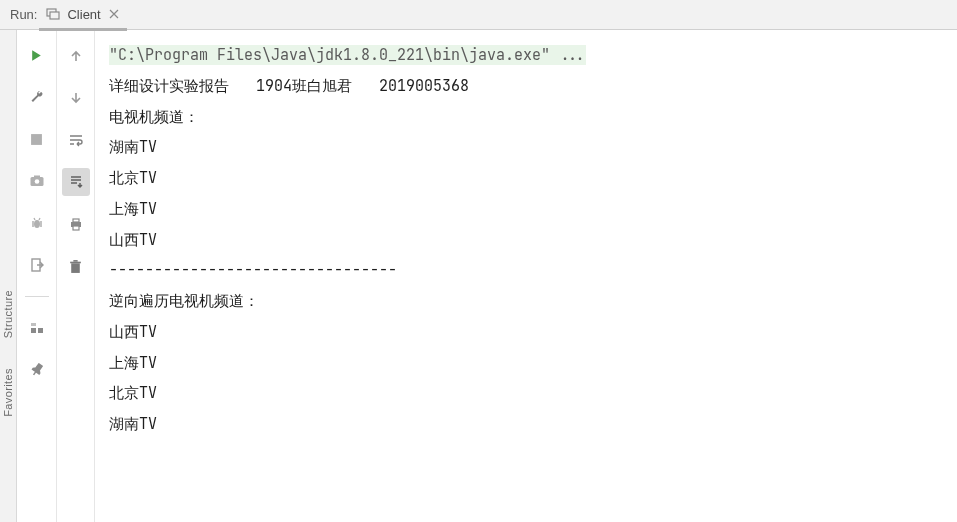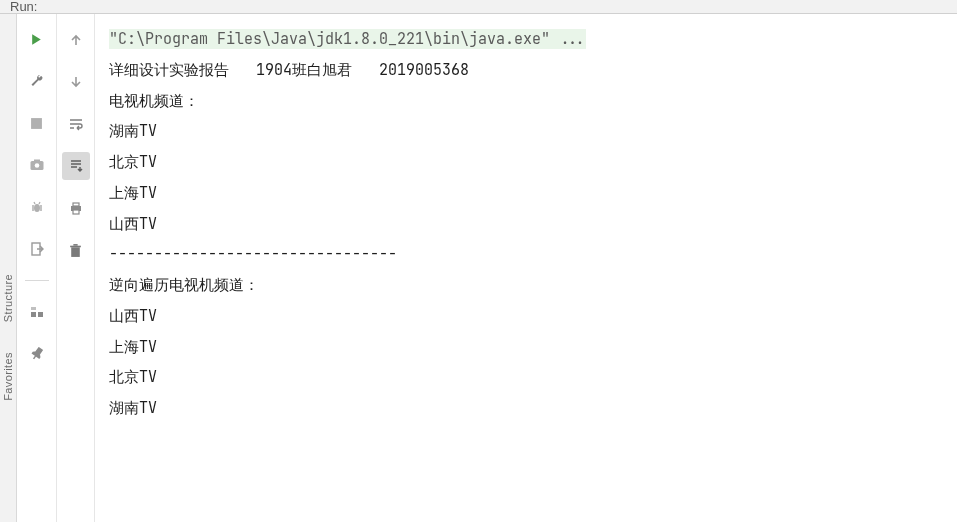--- a/index.html
+++ b/index.html
@@ -7,21 +7,21 @@
   body {
     width:957px; height:522px;
     background:#fff;
     font-family: "Segoe UI", Arial, sans-serif;
     font-size:13px;
     color:#333;
     display:flex; flex-direction:column;
     overflow:hidden;
   }
   .header {
-    height:14px;
+    height:30px;
     background:#f2f2f2;
     border-bottom:1px solid #d0d0d0;
     display:flex; align-items:center;
     padding-left:10px;
     gap:2px;
   }
   .run-label { color:#5a5a5a; }
   .tab {
     display:flex; align-items:center;
     height:30px;
@@ -100,20 +100,34 @@
   .console .exit {
     color:#2e6fb6;
   }
   svg { display:block; }
 </style>
 </head>
 <body>
 
 <div class="header">
   <span class="run-label">Run:</span>
+  <div class="tab">
+    <span class="tab-icon">
+      <svg width="16" height="16" viewBox="0 0 16 16">
+          <rect x="2" y="3" width="9" height="7" fill="none" stroke="#8a8a8a" stroke-width="1.2"></rect>
+          <rect x="5" y="6" width="9" height="7" fill="#f2f2f2" stroke="#8a8a8a" stroke-width="1.2"></rect>
+        </svg>
+    </span>
+    <span class="tab-title">Client</span>
+    <span class="tab-close">
+      <svg width="10" height="10" viewBox="0 0 10 10">
+          <path d="M1 1 L9 9 M9 1 L1 9" stroke="#8a8a8a" stroke-width="1.2"></path>
+        </svg>
+    </span>
+  </div>
 </div>
 
 <div class="body">
 
   <div class="far-left">
     <div class="side-item">Structure</div>
     <div class="side-item">Favorites</div>
   </div>
 
   <div class="tool-col">

